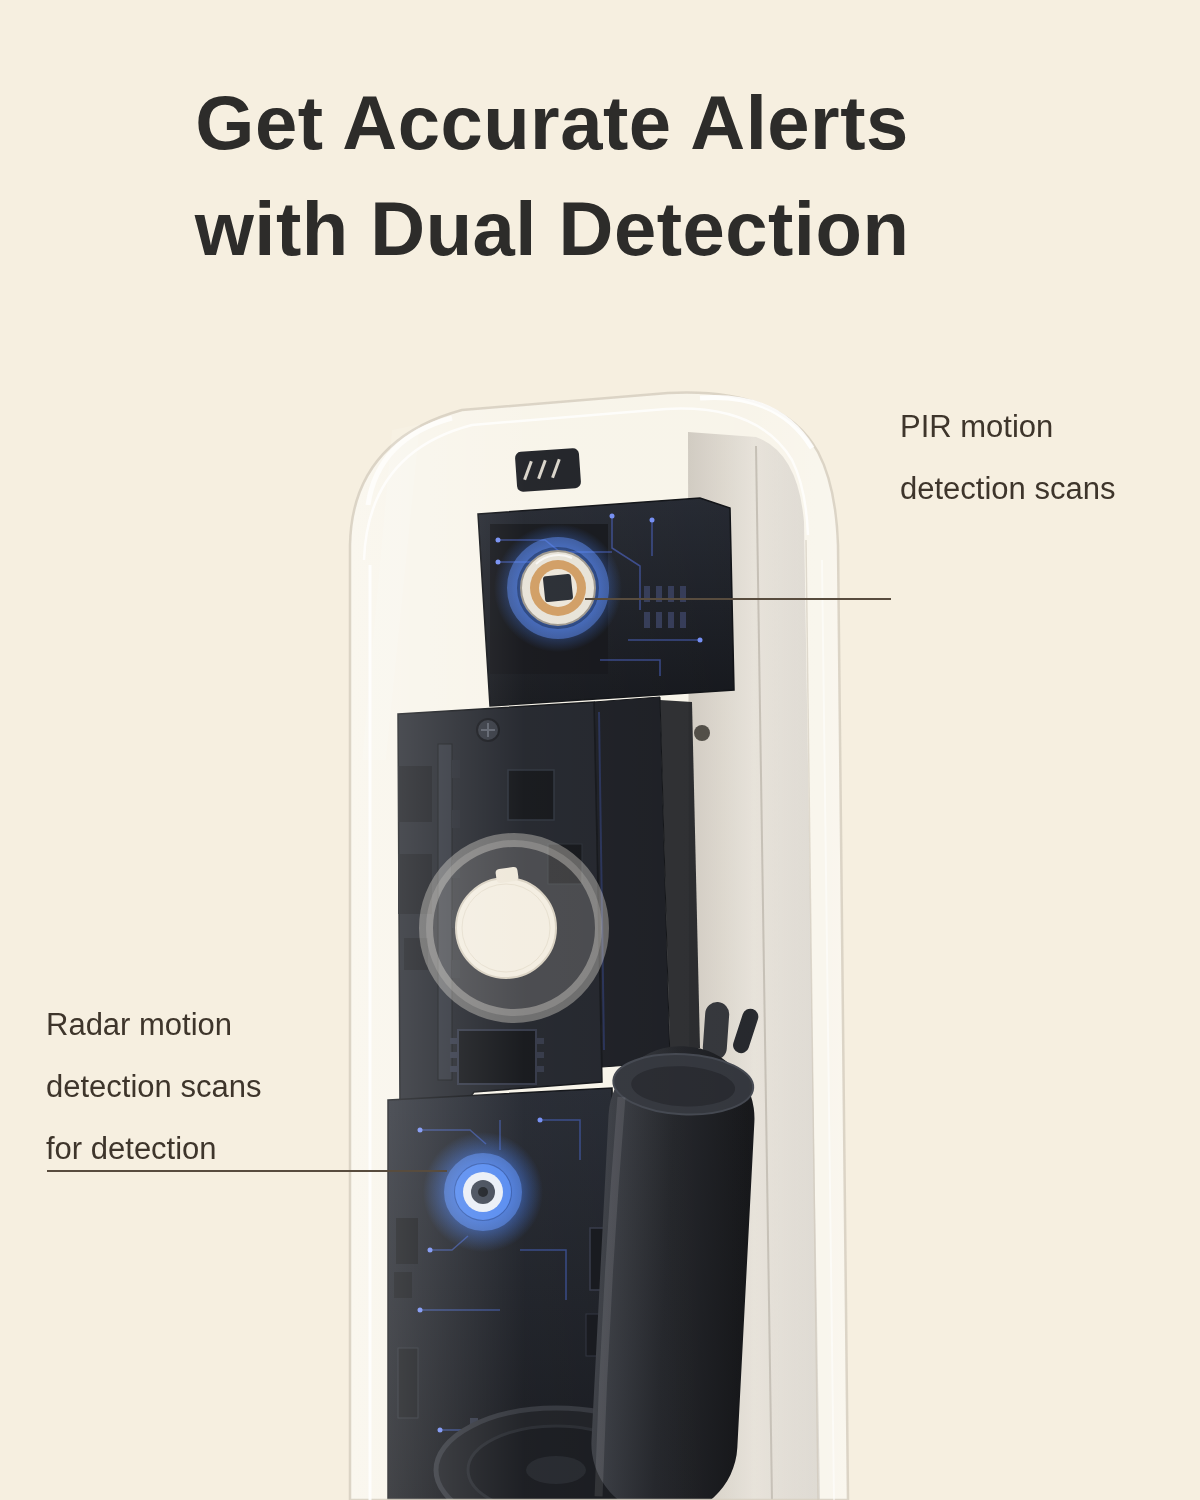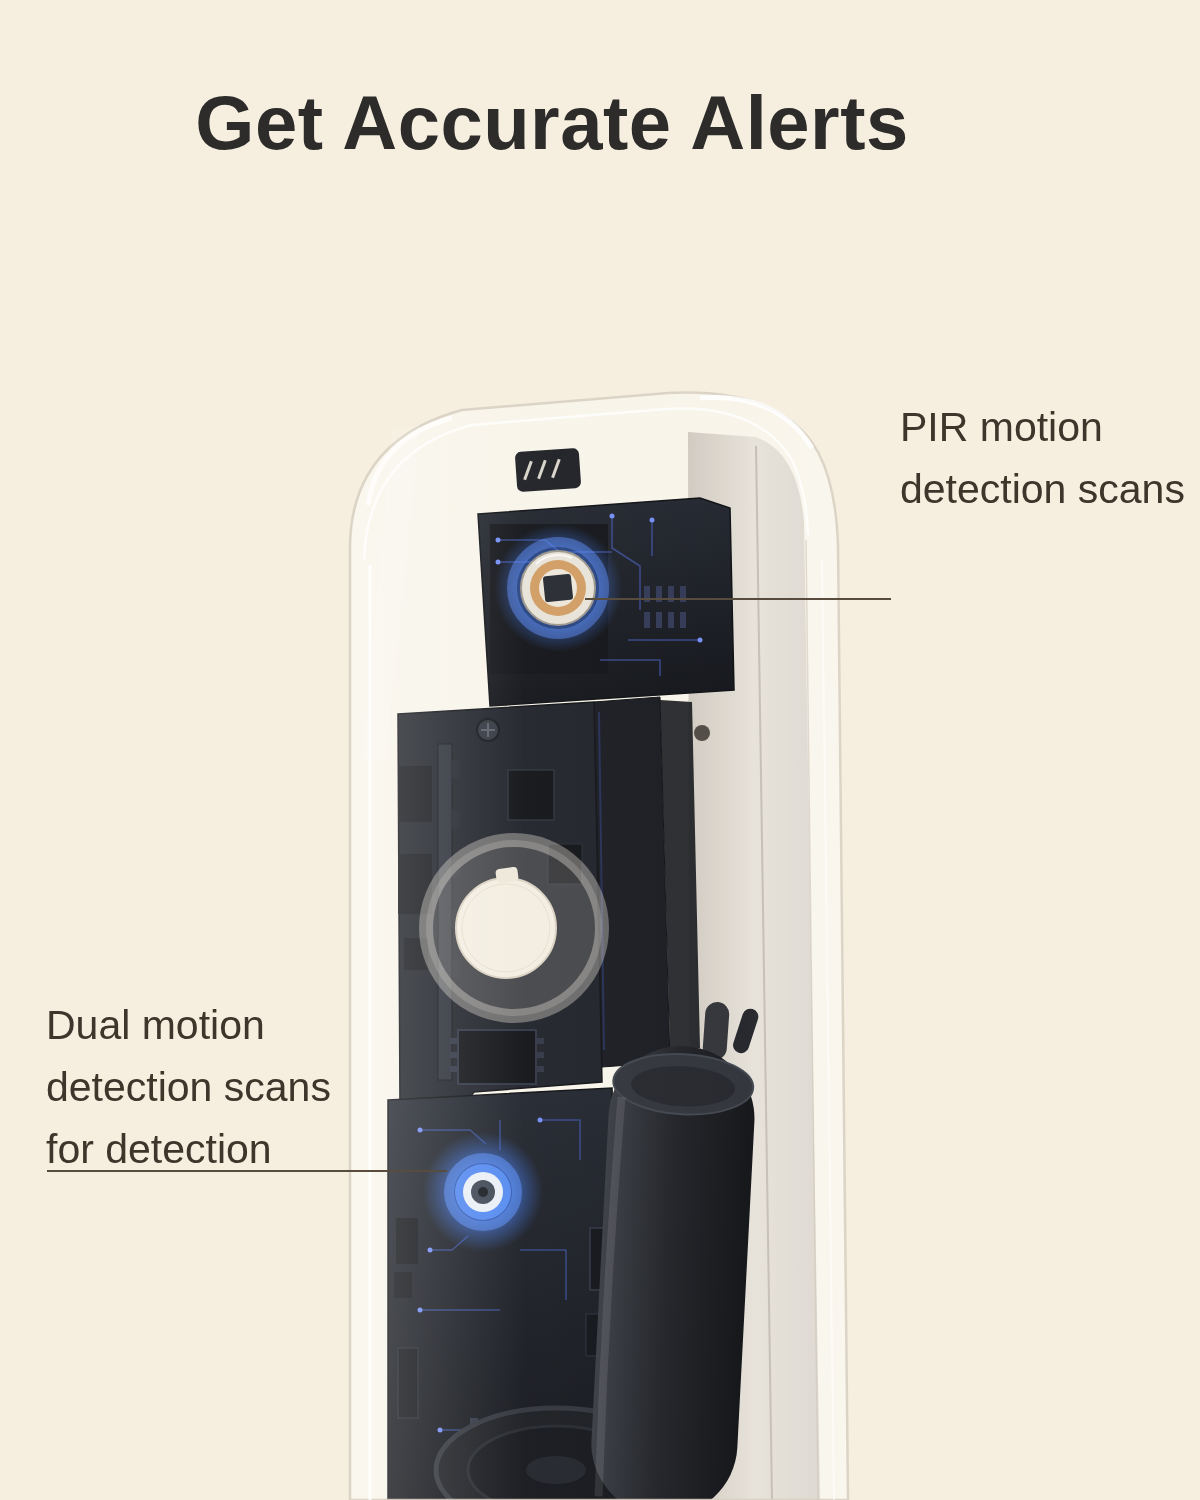--- a/index.html
+++ b/index.html
@@ -20,36 +20,37 @@
     position: absolute; top: 70px; left: 0; width: 1104px;
     text-align: center;
     color: var(--title-text);
     font-size: 76px; font-weight: 700; line-height: 106px;
     letter-spacing: 0.5px;
   }
   .scene { position: absolute; top: 0; left: 0; }
   .callout {
     position: absolute;
     color: var(--callout-text);
-    font-size: 41px; font-weight: 400; line-height: 62px;
+    font-size: 31px; font-weight: 400; line-height: 62px;
   }
   .callout-pir { left: 900px; top: 396px; }
   .callout-radar { left: 46px; top: 994px; }
   .leader {
     position: absolute; height: 2px;
     background: var(--leader-line);
   }
   .leader-pir { left: 585px; top: 598px; width: 306px; }
   .leader-radar { left: 47px; top: 1170px; width: 400px; }
 </style>
 </head>
 <body>
 
 <div class="title">
   <div>Get Accurate Alerts</div>
+  <div>with Dual Detection</div>
 </div>
 
 <svg class="scene" width="1200" height="1500" viewBox="0 0 1200 1500" aria-hidden="true">
   <defs>
     <linearGradient id="slabGrad" x1="0" y1="0" x2="1" y2="0">
       <stop offset="0" stop-color="#cfc9bf"></stop>
       <stop offset="0.5" stop-color="#e6e1d8"></stop>
       <stop offset="1" stop-color="#d7d2c9"></stop>
     </linearGradient>
     <linearGradient id="pcbGrad" x1="0" y1="0" x2="0" y2="1">
@@ -237,17 +238,17 @@
   </g>
 </svg>
 
 <div class="callout callout-pir">
   <div>PIR motion</div>
   <div>detection scans</div>
 </div>
 <div class="leader leader-pir"></div>
 
 <div class="callout callout-radar">
-  <div>Dual motion</div>
+  <div>Radar motion</div>
   <div>detection scans</div>
   <div>for detection</div>
 </div>
 <div class="leader leader-radar"></div>
 
 </body></html>

